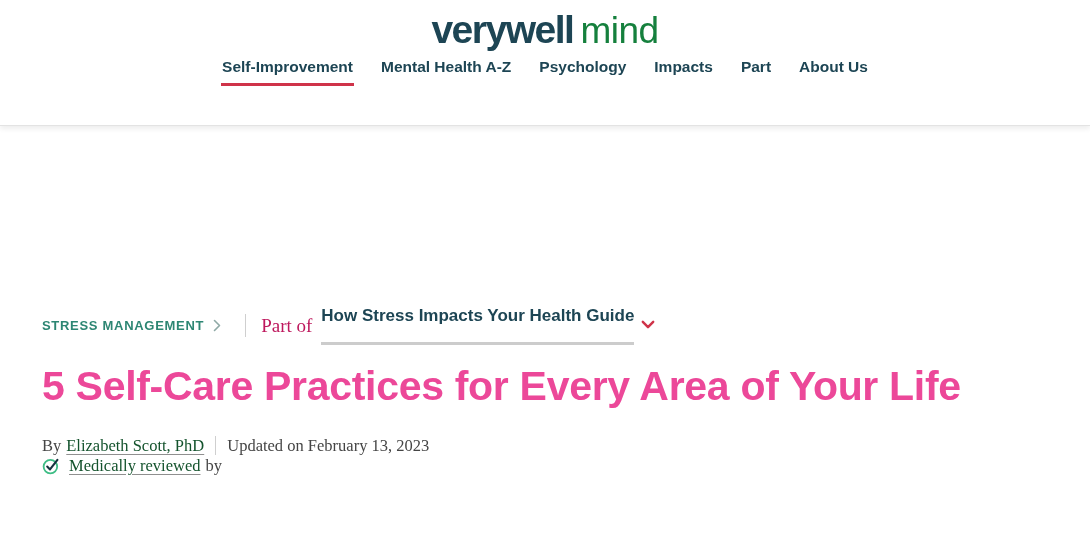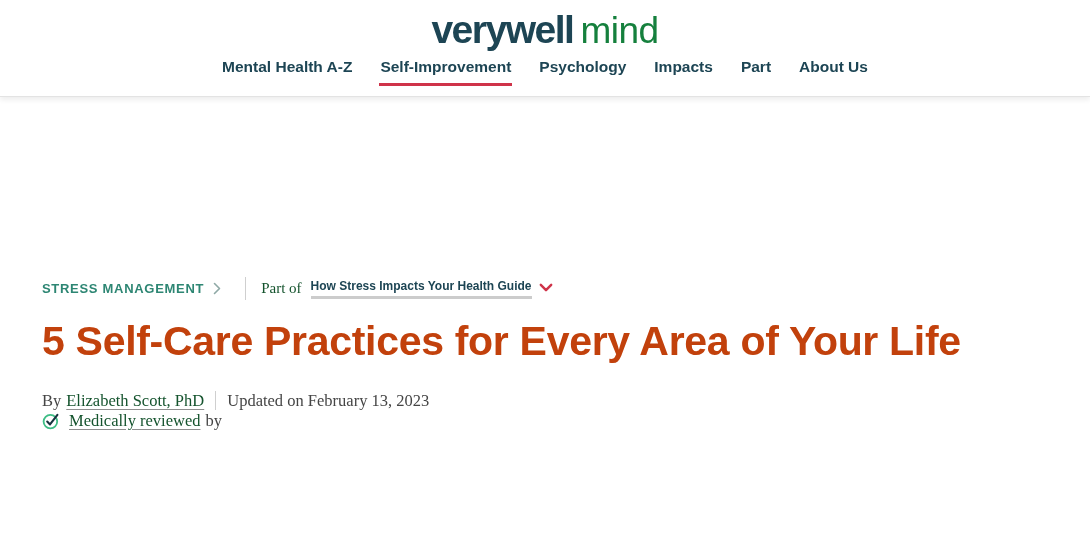--- a/index.html
+++ b/index.html
@@ -1,21 +1,21 @@
 <!DOCTYPE html>
 <html><head>
 <meta charset="utf-8">
 <style>
   * { margin:0; padding:0; box-sizing:border-box; }
   html,body { width:1090px; height:536px; background:#ffffff; overflow:hidden;
               font-family:"Liberation Sans", sans-serif; }
 
   
   .site-header {
-    height:97px;
+    height:126px;
     background:#fff;
     border-bottom:1px solid #e3e3e3;
     box-shadow:0 3px 5px rgba(0,0,0,0.07);
     text-align:center;
     padding-top:8px;
   }
   .logo {
     display:inline-flex;
     align-items:baseline;
     text-decoration:none;
@@ -68,49 +68,49 @@
   }
   .crumb-sep { margin:0 9px; display:flex; align-items:center; }
   .v-divider {
     width:1px; height:23px;
     background:#cfcfcf;
     margin:0 15px;
     flex:0 0 auto;
   }
   .part-of-label {
     font-family:"Liberation Serif", serif;
-    font-size:15px;
-    color:#14532d;
+    font-size:19px;
+    color:#be185d;
     margin-right:9px;
     white-space:nowrap;
   }
   .guide-link {
     display:inline-flex;
     align-items:center;
     text-decoration:none;
     cursor:pointer;
     white-space:nowrap;
   }
   .guide-link-text {
-    font-size:12px;
+    font-size:17px;
     font-weight:700;
     color:#1d4554;
     border-bottom:3px solid #cccccc;
-    padding-bottom:3px;
+    padding-bottom:16px;
   }
   .guide-chevron { margin-left:7px; margin-top:-2px; }
 
   .article-title {
     margin-top:13px;
     max-width:945px;
     font-size:41px;
     font-weight:800;
     line-height:1.38;
     letter-spacing:-0.3px;
-    color:#c2410c;
+    color:#ec4899;
   }
 
   .byline-row {
     margin-top:21px;
     display:flex;
     align-items:center;
     font-family:"Liberation Serif", serif;
     font-size:16.5px;
     color:#454545;
   }
@@ -136,22 +136,22 @@
 </style>
 </head>
 <body>
 
 <header class="site-header">
   <a class="logo">
     <span class="logo-primary">verywell</span>
     <span class="logo-secondary">mind</span>
   </a>
   <nav class="main-nav">
+    <a class="nav-link active">Self-Improvement</a>
     <a class="nav-link">Mental Health A-Z</a>
-    <a class="nav-link active">Self-Improvement</a>
     <a class="nav-link">Psychology</a>
     <a class="nav-link">Impacts</a>
     <a class="nav-link">Part</a>
     <a class="nav-link">About Us</a>
   </nav>
 </header>
 
 <main class="content">
 
   <div class="breadcrumb-row">

